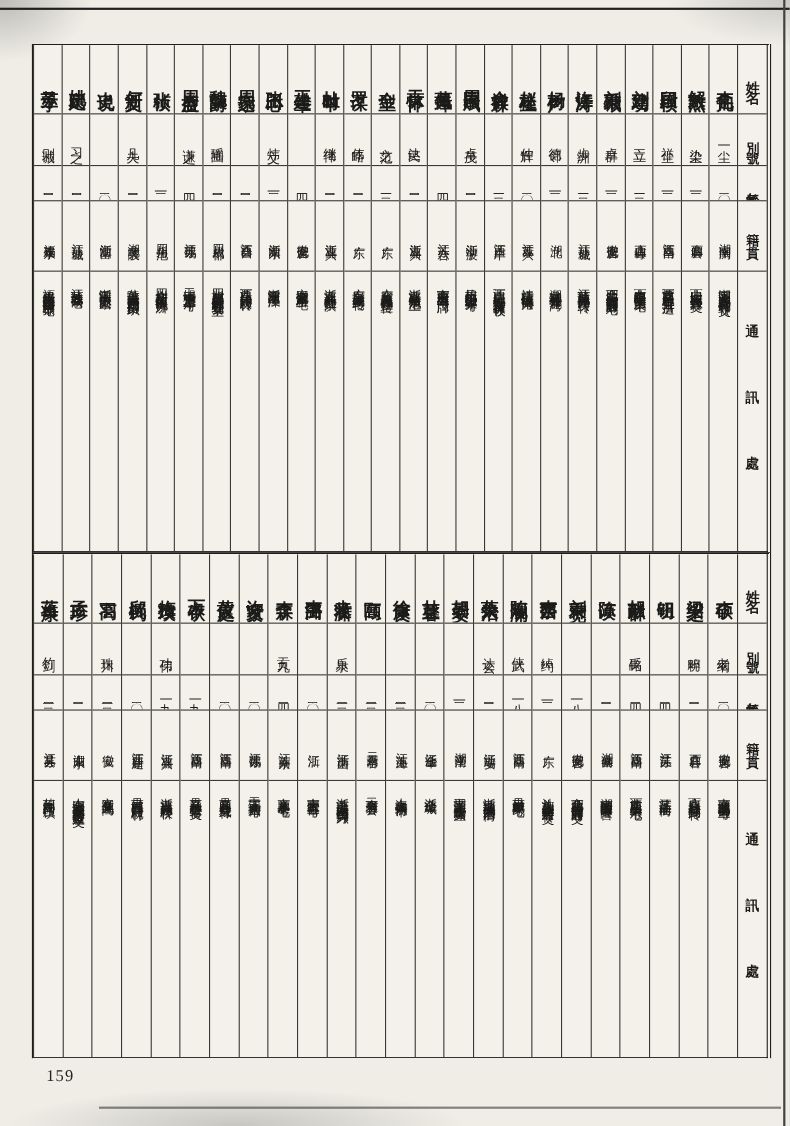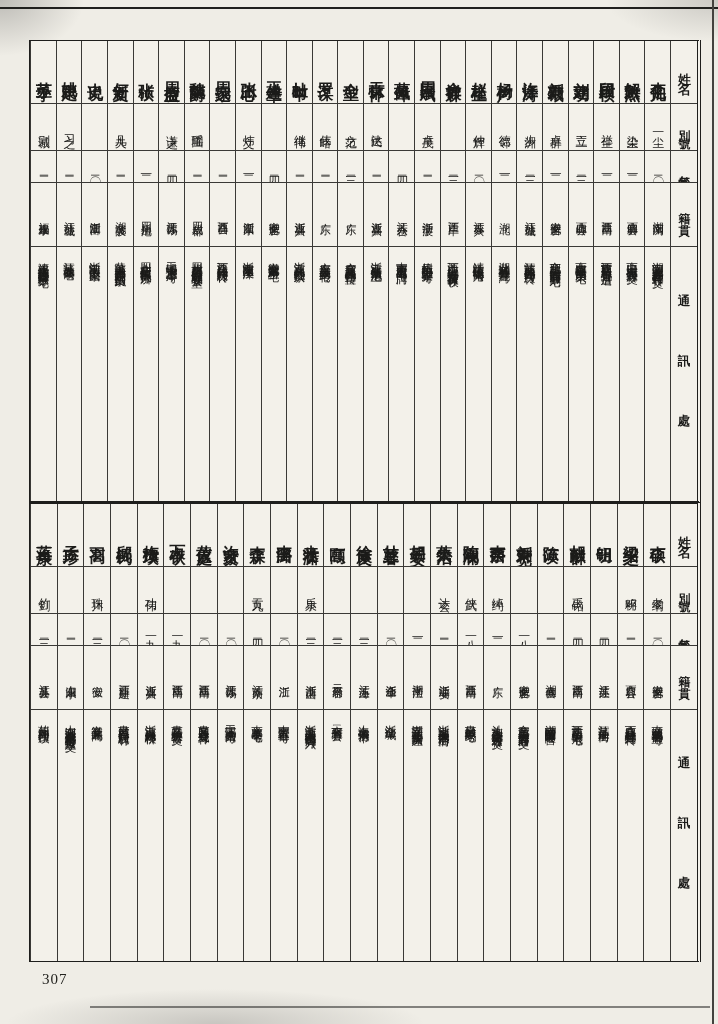--- a/index.html
+++ b/index.html
@@ -432,14 +432,14 @@
         <div class="col">
           <div class="cell name">蒋三康</div>
           <div class="cell alias">竹剑</div>
           <div class="cell age">二三</div>
           <div class="cell native">江苏吴县</div>
           <div class="cell address">苏州阊门外周庄镇</div>
         </div>
       </div>
     </div>
 
-  <div class="page-number">307</div>
+  <div class="page-number">159</div>
 </div>
 
 </body></html>

